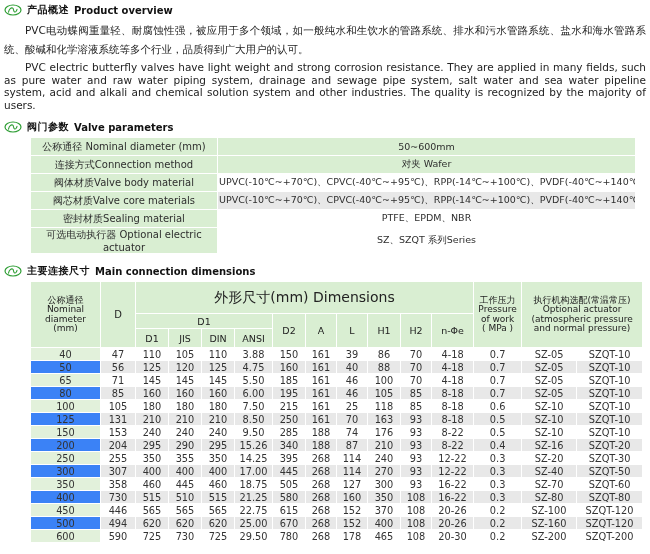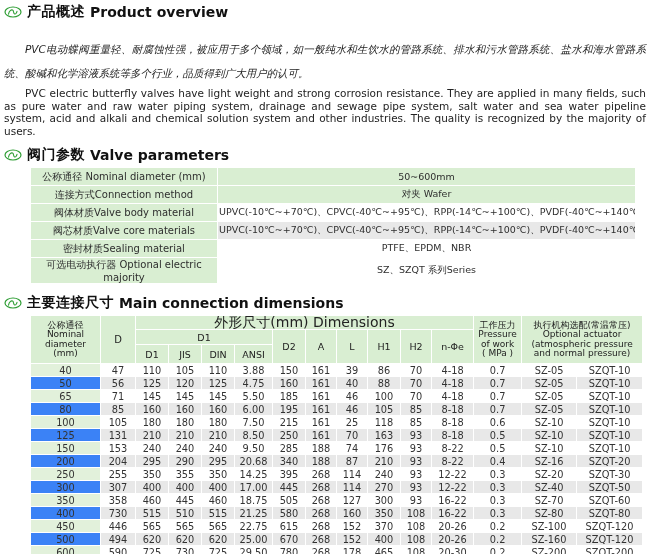--- a/index.html
+++ b/index.html
@@ -4,50 +4,50 @@
 <style>
   html,body{margin:0;padding:0;}
   body{
     width:650px;height:554px;background:#fff;overflow:hidden;
     font-family:"DejaVu Sans","Liberation Sans",sans-serif;
     color:#2b2b2b;
   }
   .page{padding:3px 4px 0 4px;}
 
   
-  .sec-head{display:flex;align-items:center;gap:5px;font-weight:bold;font-size:14px;color:#111;}
+  .sec-head{display:flex;align-items:center;gap:5px;font-weight:bold;font-size:10px;color:#111;}
   .sec-head .zh{letter-spacing:.5px;}
   .logo{display:inline-flex;align-items:center;}
   .h2-space{margin-top:9px;}
   .h3-space{margin-top:10px;}
 
   
   .para{font-size:10.5px;text-align:justify;margin:0;}
-  .para-zh{line-height:24px;margin-top:16px;text-indent:2em;color:#1d1d1d;font-weight:500;font-style:italic;}
+  .para-zh{line-height:19px;margin-top:4px;text-indent:2em;color:#1d1d1d;font-weight:500;}
   .para-en{line-height:12.6px;margin-top:2px;text-indent:2em;color:#222;}
 
   
   table{border-collapse:collapse;table-layout:fixed;margin-left:26px;}
   td,th{border:1px solid #ffffff;text-align:center;vertical-align:middle;
         overflow:hidden;padding:0 1px;font-weight:normal;}
 
   
   .valve-table{width:606px;margin-top:3px;font-size:10px;}
   .valve-table td{height:17px;color:#2e2e2e;}
   .valve-table td.label{width:184px;background:#d9eed2;}
   .valve-table td.value{white-space:nowrap;font-size:9.5px;}
   .valve-table td.value.bg-green{background:#d9eed2;}
   .valve-table td.value.bg-gray{background:#e8e8e8;}
   .valve-table td.value.bg-white{background:#ffffff;}
 
   
   .dim-table{width:612px;margin-top:3px;}
   .dim-table thead th{background:#d9eed2;color:#222;font-size:9px;line-height:9.5px;white-space:pre-line;}
   .dim-table thead .letters th{font-size:9.5px;}
-  .dim-table thead tr:nth-child(1){height:14px;}
+  .dim-table thead tr:nth-child(1){height:32px;}
   .dim-table thead tr:nth-child(2){height:15px;}
   .dim-table thead tr:nth-child(3){height:19px;}
   .dim-table tbody td{height:12px;font-size:9.8px;color:#333;white-space:nowrap;}
   .dim-table tbody tr.odd td{background:#ffffff;}
   .dim-table tbody tr.even td{background:#e8e8e8;}
   .dim-table tbody tr.odd td.first{background:#e2f1db;}
   .dim-table tbody tr.even td.first{background:#3b82f6;}
 </style>
 </head>
 <body>
@@ -93,21 +93,21 @@
         </tr>
         <tr>
           <td class="label">阀芯材质Valve core materials</td>
           <td class="value bg-gray">UPVC(-10℃~+70℃)、CPVC(-40℃~+95℃)、RPP(-14℃~+100℃)、PVDF(-40℃~+140℃)</td>
         </tr>
         <tr>
           <td class="label">密封材质Sealing material</td>
           <td class="value bg-white">PTFE、EPDM、NBR</td>
         </tr>
         <tr>
-          <td class="label">可选电动执行器 Optional electric majority</td>
+          <td class="label">可选电动执行器 Optional electric actuator</td>
           <td class="value bg-white">SZ、SZQT 系列Series</td>
         </tr>
       </tbody>
   </table>
 
   <div class="sec-head h3-space">
     <span class="logo">
       <svg width="18" height="12" viewBox="0 0 18 12">
         <ellipse cx="9" cy="6" rx="8" ry="5" fill="none" stroke="#2f9e35" stroke-width="1.2"></ellipse>
         <path d="M4.5 8.2 C5.2 4.8 7.2 3.4 8.6 4.1 C10 4.8 9.2 7.4 10.6 7.9 C11.8 8.3 12.8 6.6 13 5.4" fill="none" stroke="#2f9e35" stroke-width="1.1" stroke-linecap="round"></path>
@@ -285,21 +285,21 @@
           <td>0.5</td>
           <td>SZ-10</td>
           <td>SZQT-10</td>
         </tr>
         <tr class="even">
           <td class="first">200</td>
           <td>204</td>
           <td>295</td>
           <td>290</td>
           <td>295</td>
-          <td>20.68</td>
+          <td>15.26</td>
           <td>340</td>
           <td>188</td>
           <td>87</td>
           <td>210</td>
           <td>93</td>
           <td>8-22</td>
           <td>0.4</td>
           <td>SZ-16</td>
           <td>SZQT-20</td>
         </tr>

